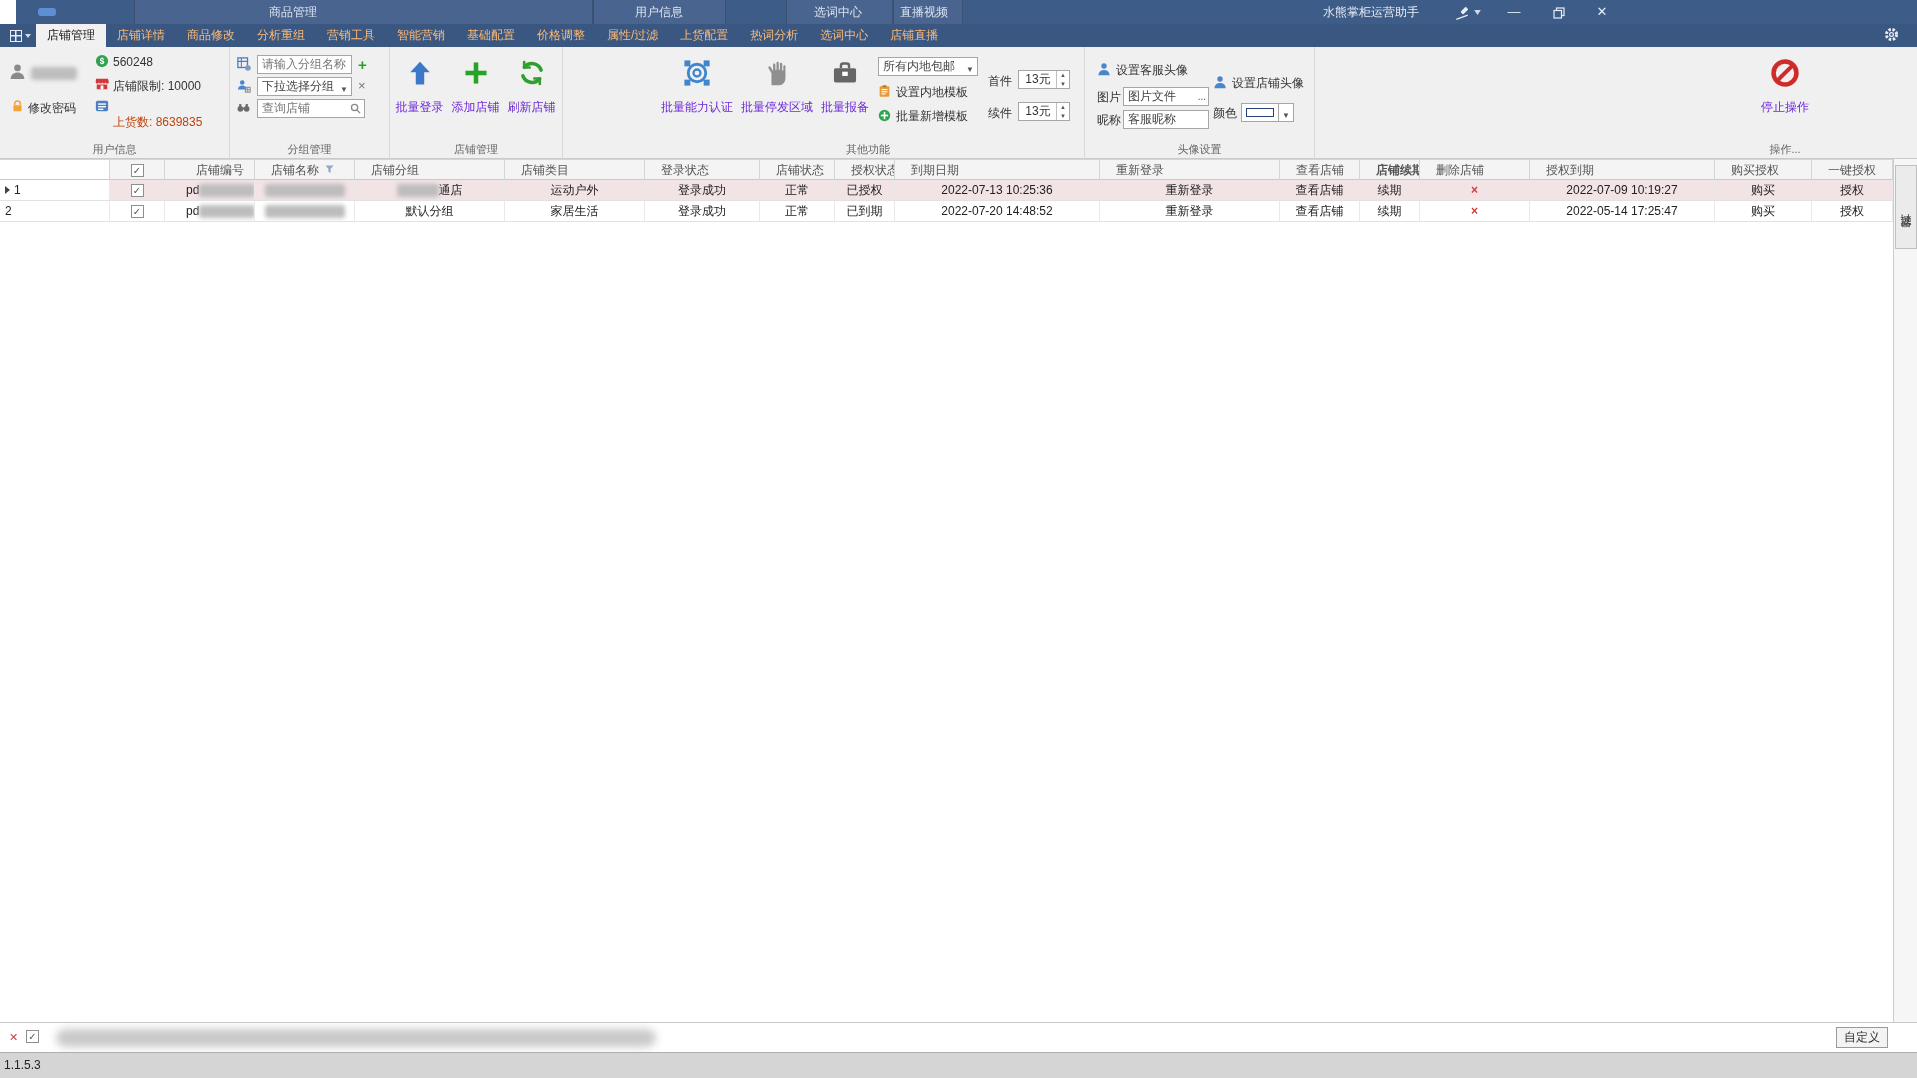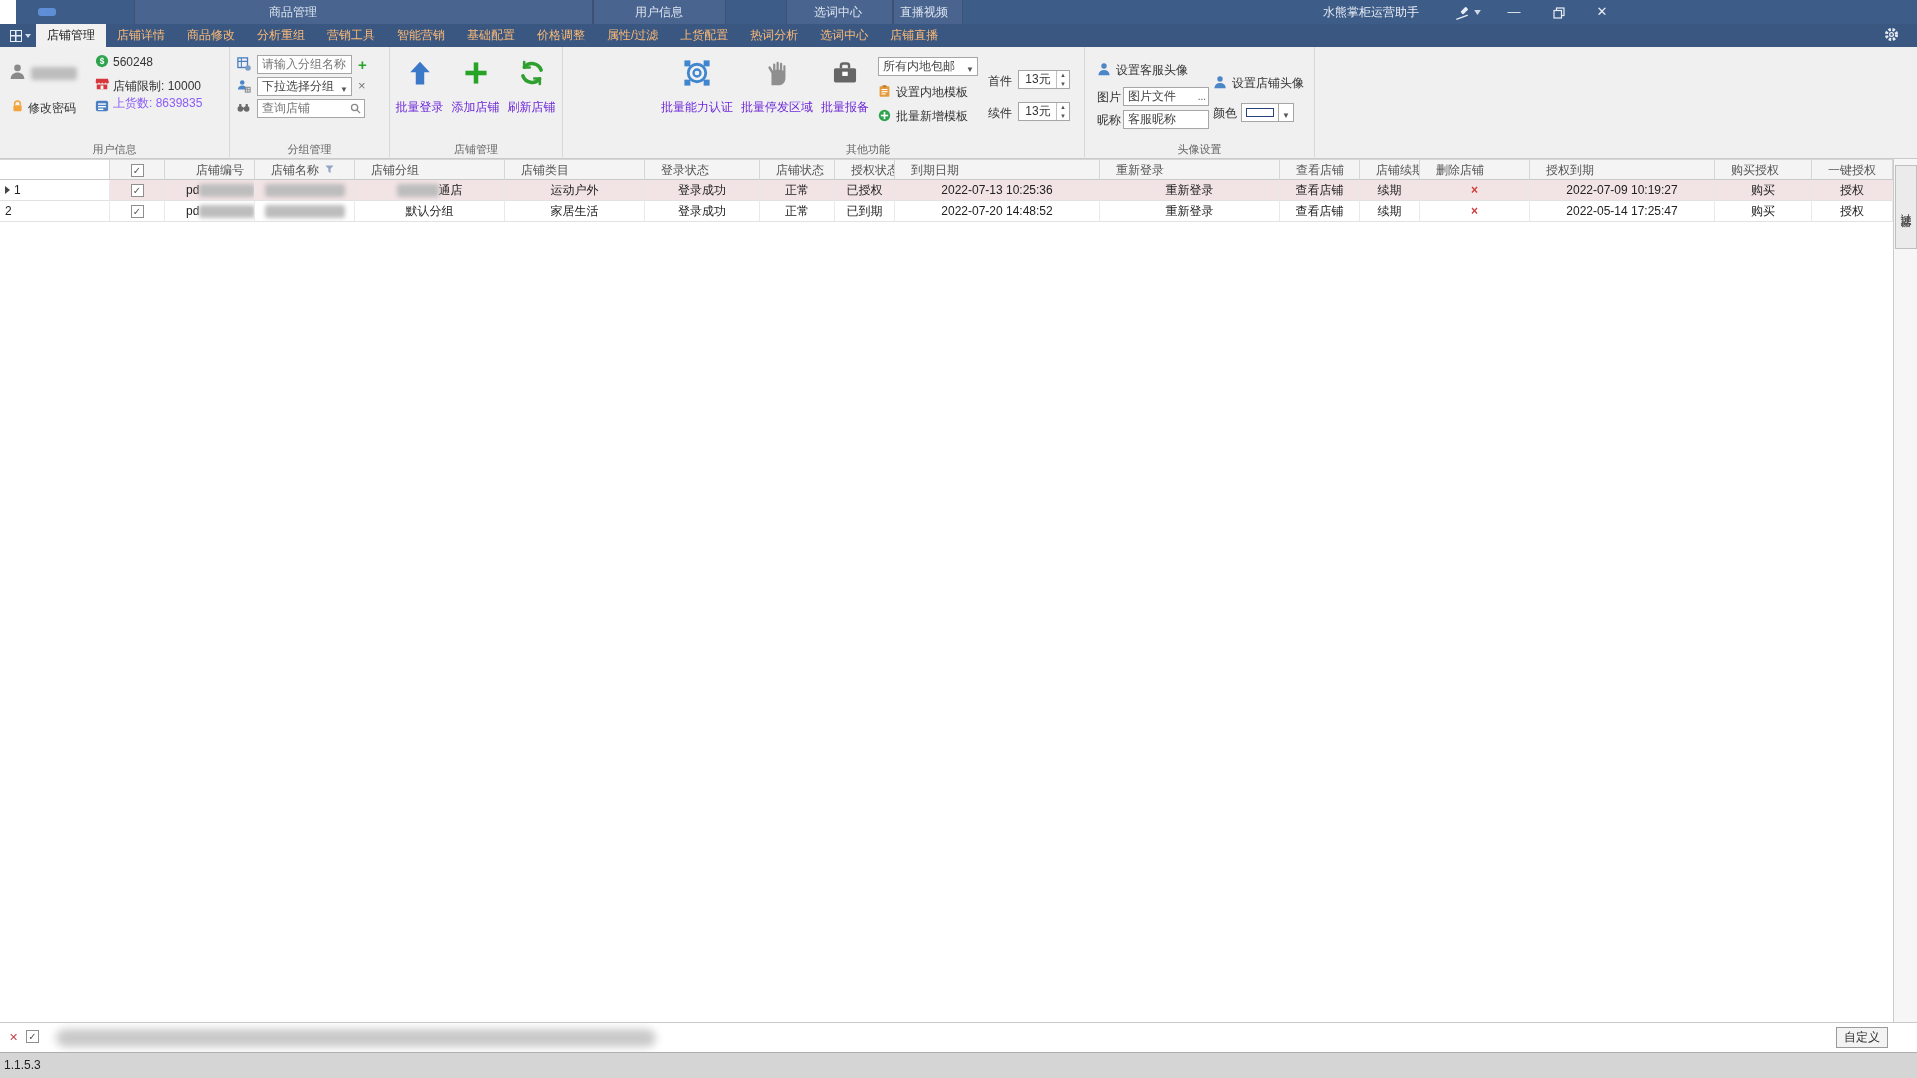--- a/index.html
+++ b/index.html
@@ -172,21 +172,21 @@
     <span class="abs" style="left:113px;top:31px;color:#333">店铺限制: 10000</span>
 
     <span class="abs" style="left:95px;top:52px">
       <svg width="14" height="14" viewBox="0 0 16 16">
           <rect x="1" y="2" width="14" height="12" rx="2" fill="#4a7fc1"></rect>
           <rect x="3.5" y="5" width="9" height="1.6" fill="#fff"></rect>
           <rect x="3.5" y="8" width="9" height="1.6" fill="#fff"></rect>
           <rect x="3.5" y="11" width="6" height="1.6" fill="#fff"></rect>
         </svg>
     </span>
-    <span class="abs" style="left:113px;top:48px;color:#8b5cf6">上货数: 8639835</span>
+    <span class="abs" style="left:113px;top:67px;color:#c2410c">上货数: 8639835</span>
 
     <span class="glabel">用户信息</span>
   </div>
 
   <div class="rgroup" style="left:230px;width:160px">
     <span class="abs" style="left:7px;top:10px">
       <svg width="14" height="14" viewBox="0 0 16 16">
           <rect x="1" y="1" width="11" height="11" fill="none" stroke="#4a7fc1" stroke-width="1.5"></rect>
           <path d="M1 5h11M5 1v11" stroke="#4a7fc1" stroke-width="1.2"></path>
           <circle cx="12.5" cy="12.5" r="3.2" fill="#7a9cc9"></circle>
@@ -362,39 +362,51 @@
     <span class="abs" style="left:128px;top:58px;color:#333">颜色</span>
     <span class="inp" style="left:156px;top:56px;width:38px">
         <span style="position:absolute;left:4px;top:4px;right:4px;bottom:4px;border:1px solid #27427a;background:#fff"></span>
       </span>
     <span class="inp" style="left:194px;top:56px;width:15px;border-left:none">
         <span class="sel-arrow" style="right:3px">▼</span>
       </span>
     <span class="glabel">头像设置</span>
   </div>
 
+  <div class="rgroup" style="left:1730px;width:110px;border-right:none">
+    <div class="bigbtn" style="left:20px;width:70px">
+      <span class="ibox">
+        <svg width="30" height="30" viewBox="0 0 16 16">
+            <circle cx="8" cy="8" r="6.1" fill="none" stroke="#cf2b2b" stroke-width="2.4"></circle>
+            <rect x="2.6" y="6.9" width="10.8" height="2.2" fill="#cf2b2b" transform="rotate(-45 8 8)"></rect>
+          </svg>
+      </span>
+        <span class="lbl">停止操作</span>
+    </div>
+    <span class="glabel">操作...</span>
+  </div>
 </div>
 
 <div id="gridbody">
     <div class="grow hrow" style="top: 0px;">
       <div class="gc c0" style="width: 110px;"></div>
       <div class="gc c1" style="width: 55px; text-align: center;"><span class="ckb">✓</span></div>
       <div class="gc c2" style="width: 90px;">店铺编号</div>
       <div class="gc c3" style="width: 100px;">店铺名称<span class="funnel"><svg width="9" height="9" viewBox="0 0 10 10">
             <path d="M0.5 0.5h9L6.2 4.3V9L3.8 7.5V4.3z" fill="#7a93b8"></path>
           </svg></span></div>
       <div class="gc c4" style="width: 150px;">店铺分组</div>
       <div class="gc c5" style="width: 140px;">店铺类目</div>
       <div class="gc c6" style="width: 115px;">登录状态</div>
       <div class="gc c7" style="width: 75px;">店铺状态</div>
       <div class="gc c8" style="width: 60px;">授权状态</div>
       <div class="gc c9" style="width: 205px;">到期日期</div>
       <div class="gc c10" style="width: 180px;">重新登录</div>
       <div class="gc c11" style="width: 80px;">查看店铺</div>
-      <div class="gc c12" style="width: 60px;">店铺续期</div>
+      <div class="gc c12" style="width: 60px; font-weight: bold;">店铺续期</div>
       <div class="gc c13" style="width: 110px;">删除店铺</div>
       <div class="gc c14" style="width: 185px;">授权到期</div>
       <div class="gc c15" style="width: 97px;">购买授权</div>
       <div class="gc c16" style="width: 81px;">一键授权</div>
     </div>
     <div class="grow sel" style="top: 21px;">
       <div class="gc c0" style="width: 110px;"><span class="tri"></span>1</div>
       <div class="gc c1" style="width: 55px;"><span class="ckb">✓</span></div>
       <div class="gc c2" style="width: 90px;">pd<span class="smudge" style="width: 56px;"></span></div>
       <div class="gc c3" style="width: 100px;"><span class="smudge" style="width: 80px;"></span></div>

